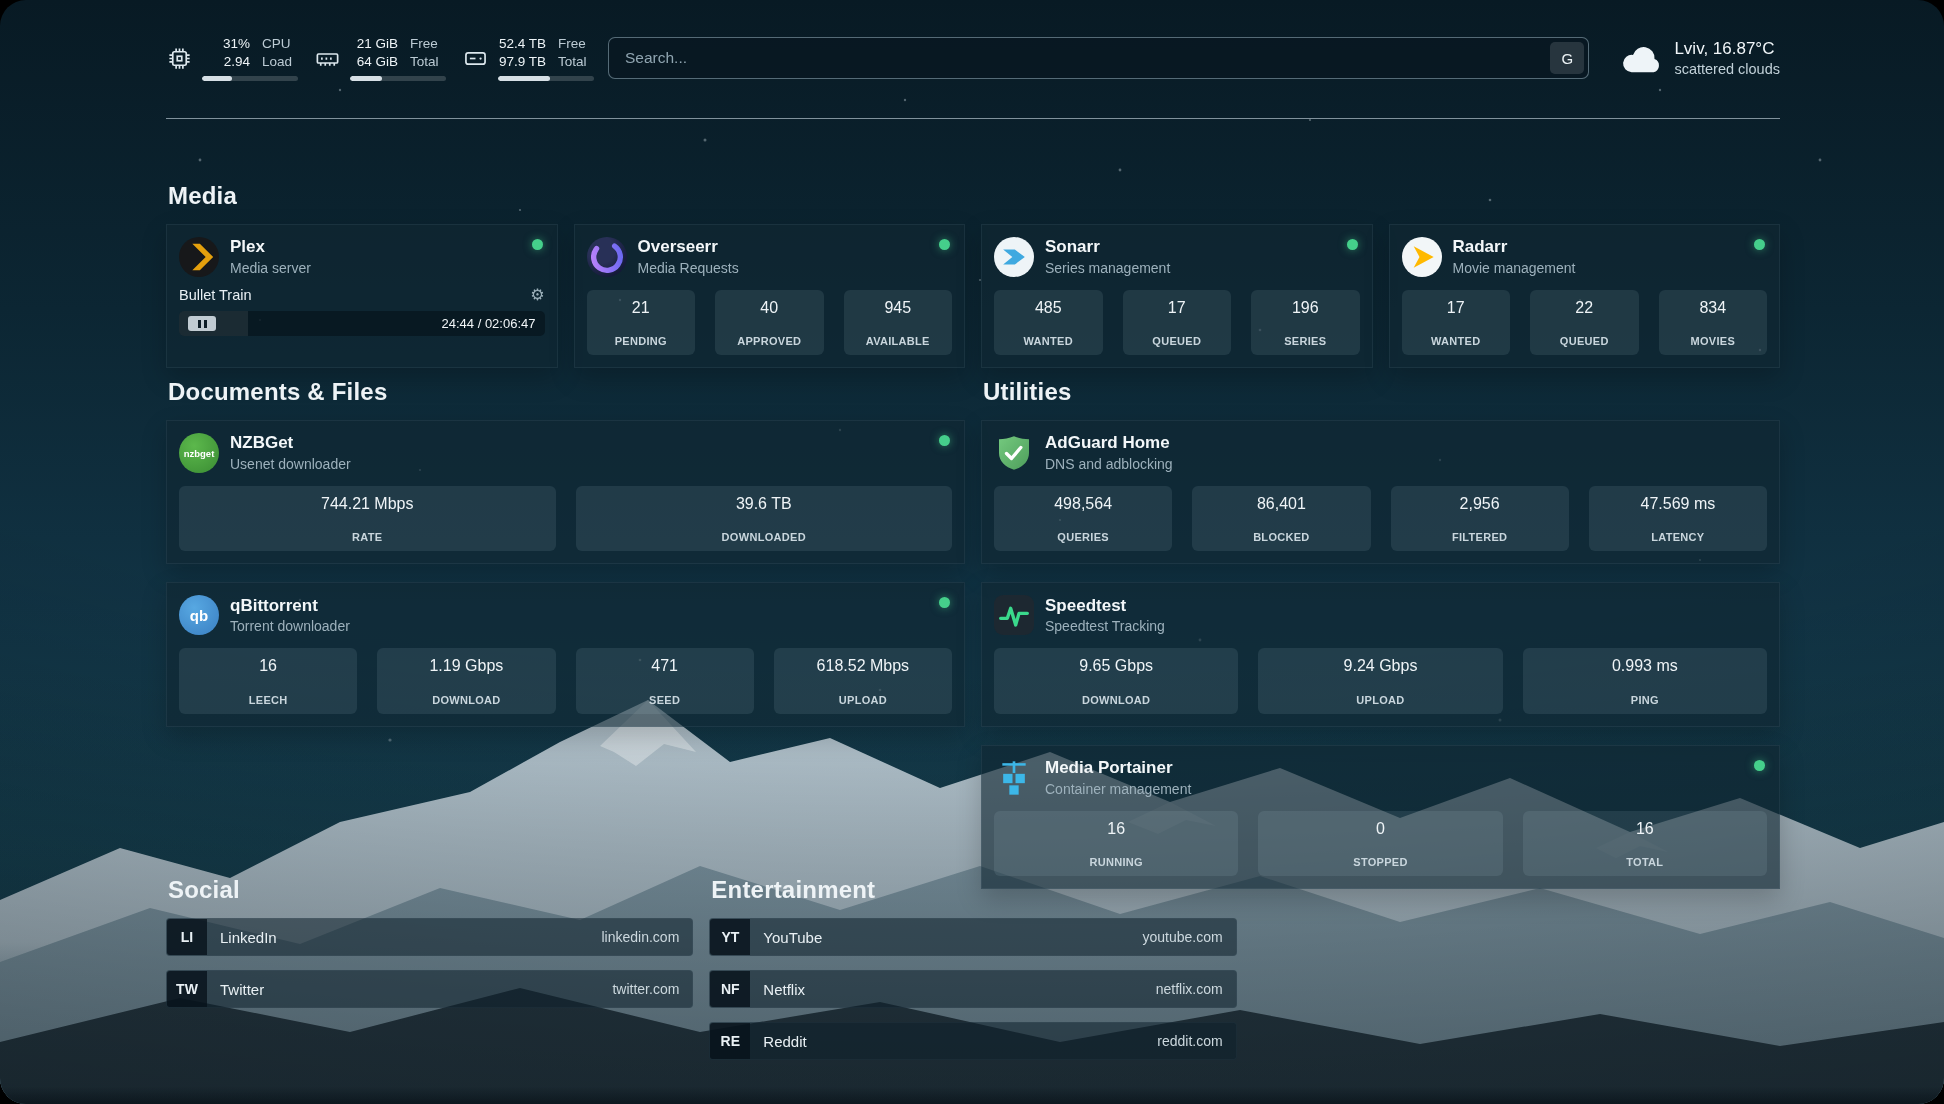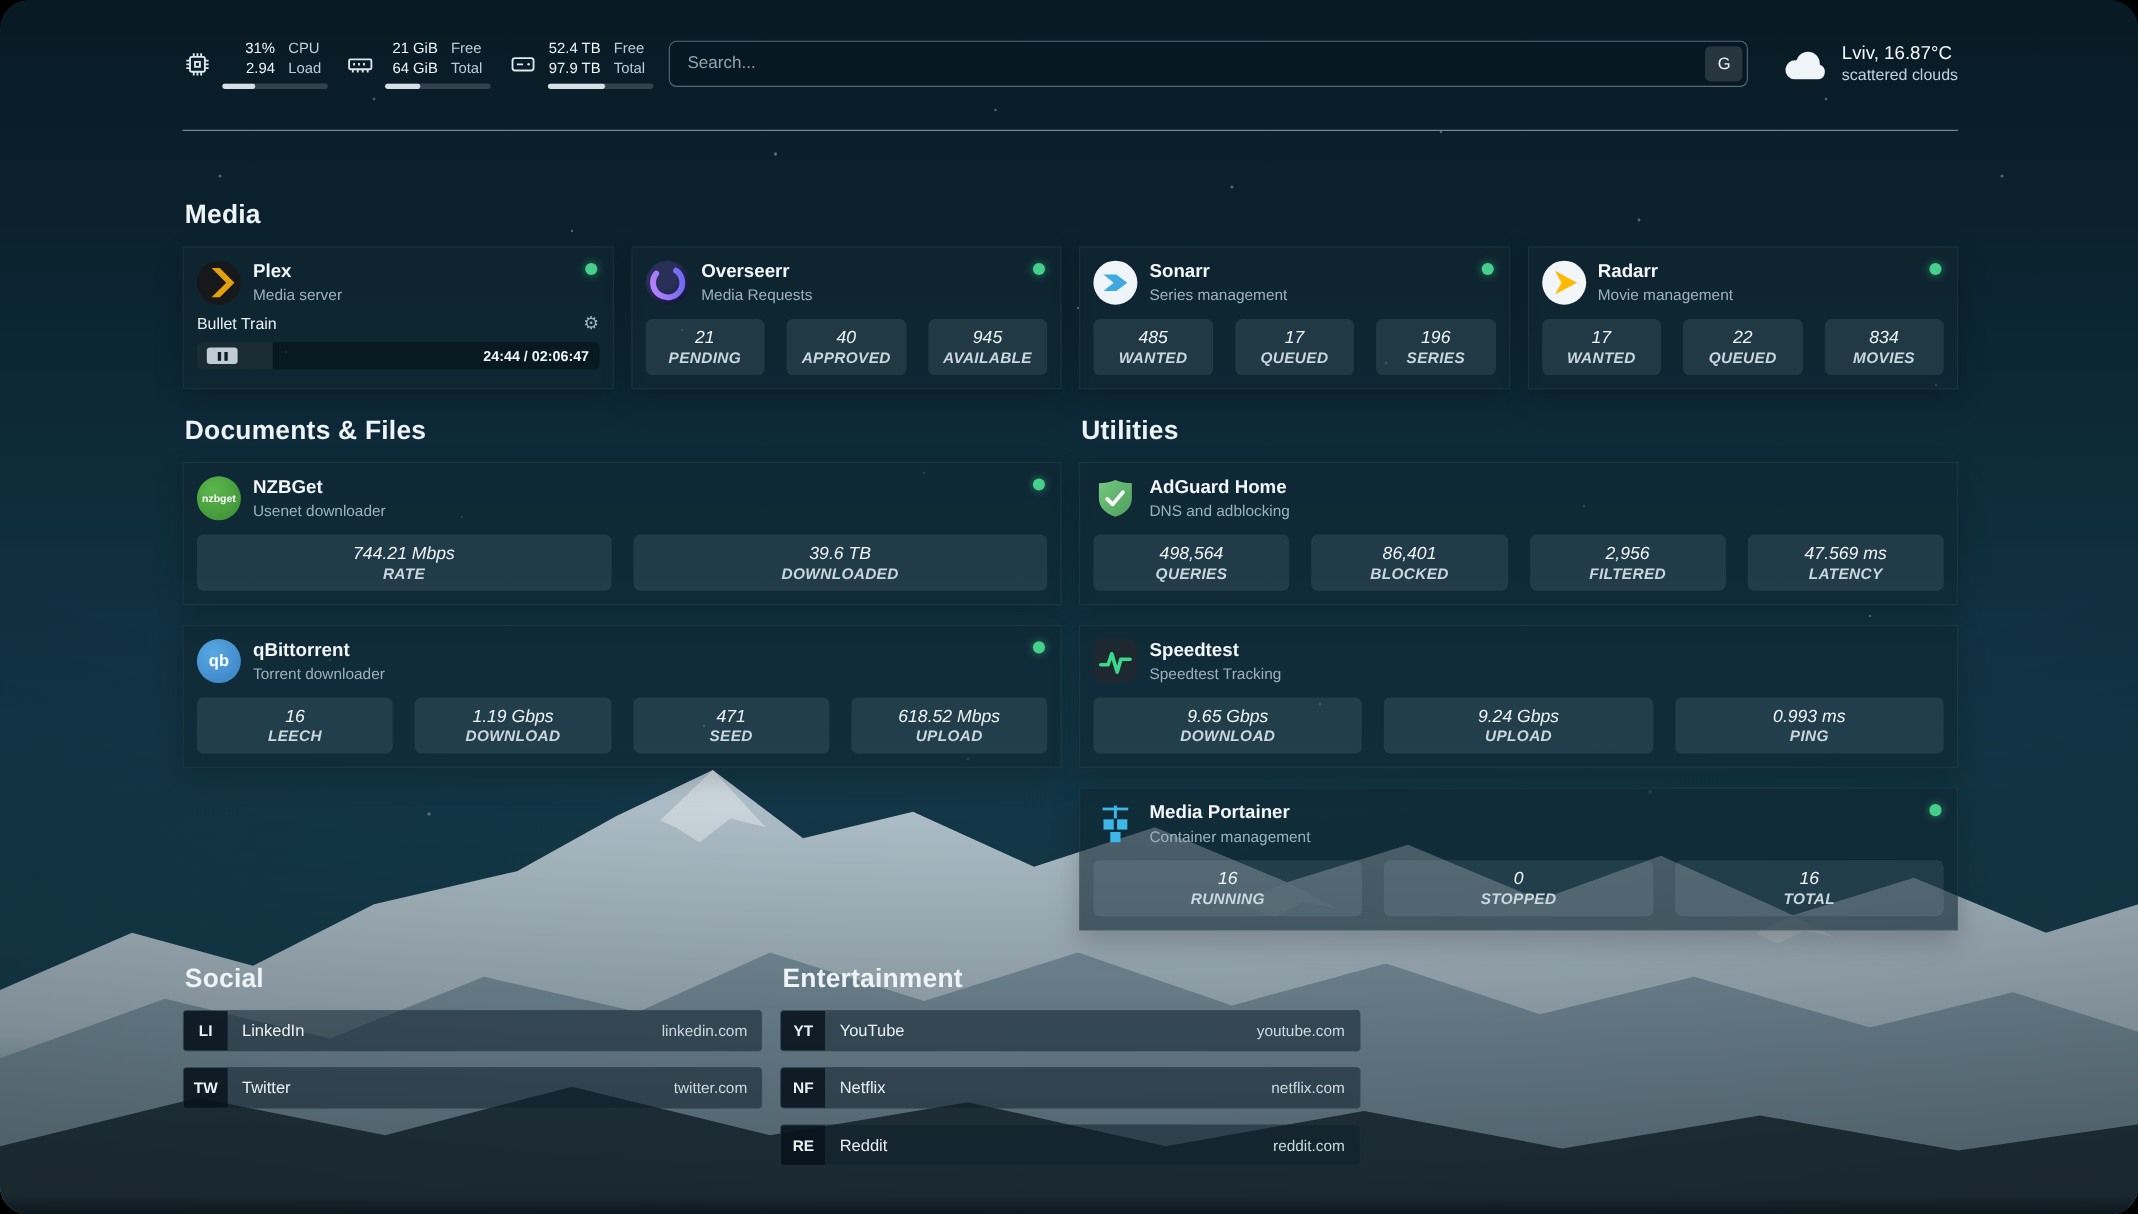--- a/index.html
+++ b/index.html
@@ -50,35 +50,35 @@
   .card{position:relative;background:rgba(16,38,50,0.62);border:1px solid rgba(140,170,185,0.10);
     border-radius:0;padding:12px;box-shadow:0 10px 24px rgba(0,0,0,0.20);cursor:pointer;}
   .card-head{display:flex;align-items:center;gap:11px;position:relative;}
   .ic{width:40px;height:40px;flex:none;border-radius:50%;display:flex;align-items:center;justify-content:center;overflow:hidden;}
   .ic svg{width:100%;height:100%;display:block;}
   .app-meta{min-width:0;}
   .app-name{font-size:17px;font-weight:600;color:#f3f7f9;line-height:1.2;}
   .app-sub{font-size:14px;color:#9db1bc;margin-top:2px;line-height:1.2;}
   .dot{position:absolute;top:2px;right:2px;width:11px;height:11px;border-radius:50%;
     background:#45cf8b;box-shadow:0 0 8px rgba(69,207,139,0.55);}
-  .stat-row{display:flex;gap:20px;margin-top:13px;font-style:italic;}
+  .stat-row{display:flex;gap:20px;margin-top:13px;}
   .stat{flex:1;background:rgba(195,222,236,0.10);border-radius:6px;padding:8px 4px 7px;text-align:center;min-width:0;}
   .stat-v{font-size:16px;color:#eff4f7;line-height:1.2;white-space:nowrap;}
-  .stat-l{font-size:14px;font-weight:700;color:#c9d6dd;margin-top:0;letter-spacing:0.3px;line-height:1.2;}
+  .stat-l{font-size:11px;font-weight:700;color:#c9d6dd;margin-top:18px;letter-spacing:0.3px;line-height:1.2;}
 
   
   .plex-now{display:flex;justify-content:space-between;align-items:center;margin-top:10px;font-size:14.5px;color:#e9f0f4;}
   .gear{color:#9cb0ba;font-size:16px;line-height:1;cursor:pointer;}
   .plex-bar{position:relative;margin-top:8px;height:25px;background:rgba(4,14,21,0.55);border-radius:5px;
     display:flex;align-items:center;padding:0 9px;overflow:hidden;}
   .plex-fill{position:absolute;left:0;top:0;bottom:0;background:rgba(255,255,255,0.08);width:0;}
   .pause{position:relative;width:28px;height:15px;background:rgba(222,232,238,0.85);border-radius:3px;
     display:flex;align-items:center;justify-content:center;gap:3px;cursor:pointer;}
   .pause i{width:3px;height:8px;background:#0d1c26;display:block;}
-  .plex-time{position:relative;margin-left:auto;font-size:13px;font-weight:700;color:#f2f6f8;}
+  .plex-time{position:relative;margin-left:auto;font-size:13px;font-weight:400;color:#f2f6f8;}
 
   
   .ic-plex{background:#17181a;}
   .ic-overseerr{background:radial-gradient(circle at 36% 32%,#283057 36%,#141a38 75%);}
   .ic-sonarr{background:#eef4f7;}
   .ic-radarr{background:#f2f6f8;}
   .ic-nzbget{background:radial-gradient(circle at 38% 32%,#5cb84c,#3a8c33);}
   .ic-nzbget span{font-size:9.5px;font-weight:700;color:#fff;letter-spacing:0;}
   .ic-qbit{background:radial-gradient(circle at 38% 32%,#57a8e2,#3a7fc2);}
   .ic-qbit span{font-size:15px;font-weight:700;color:#fff;}

